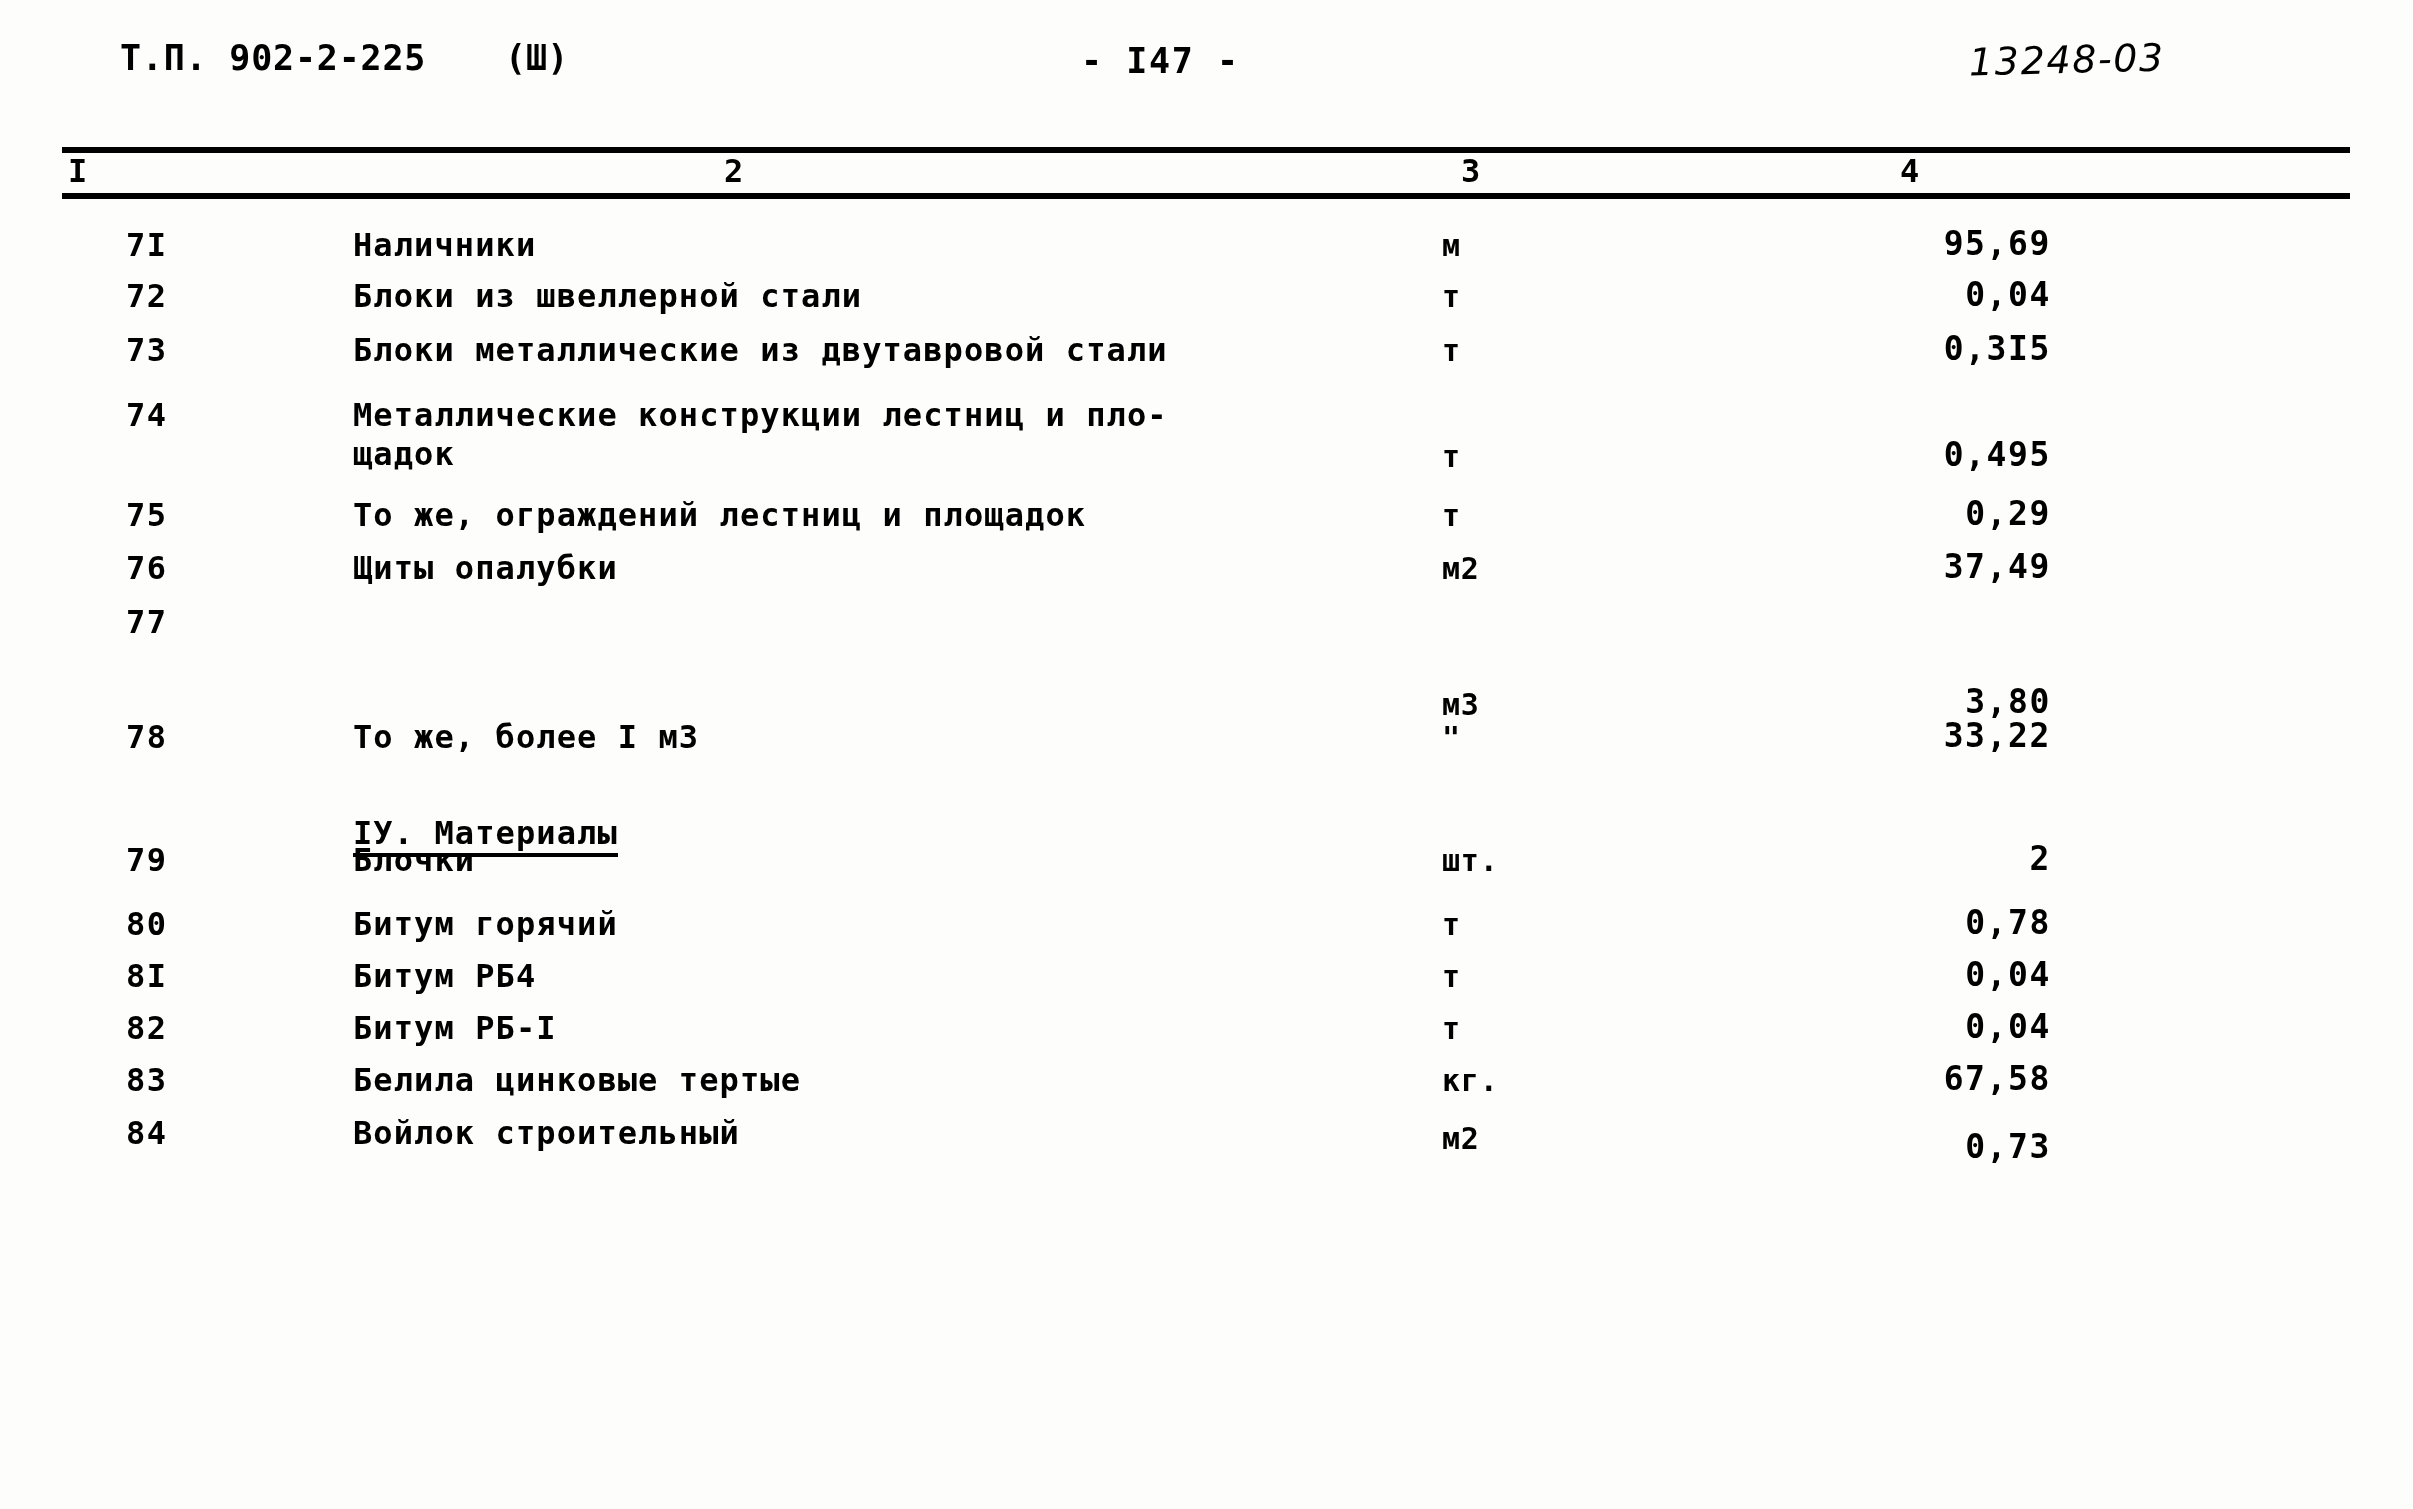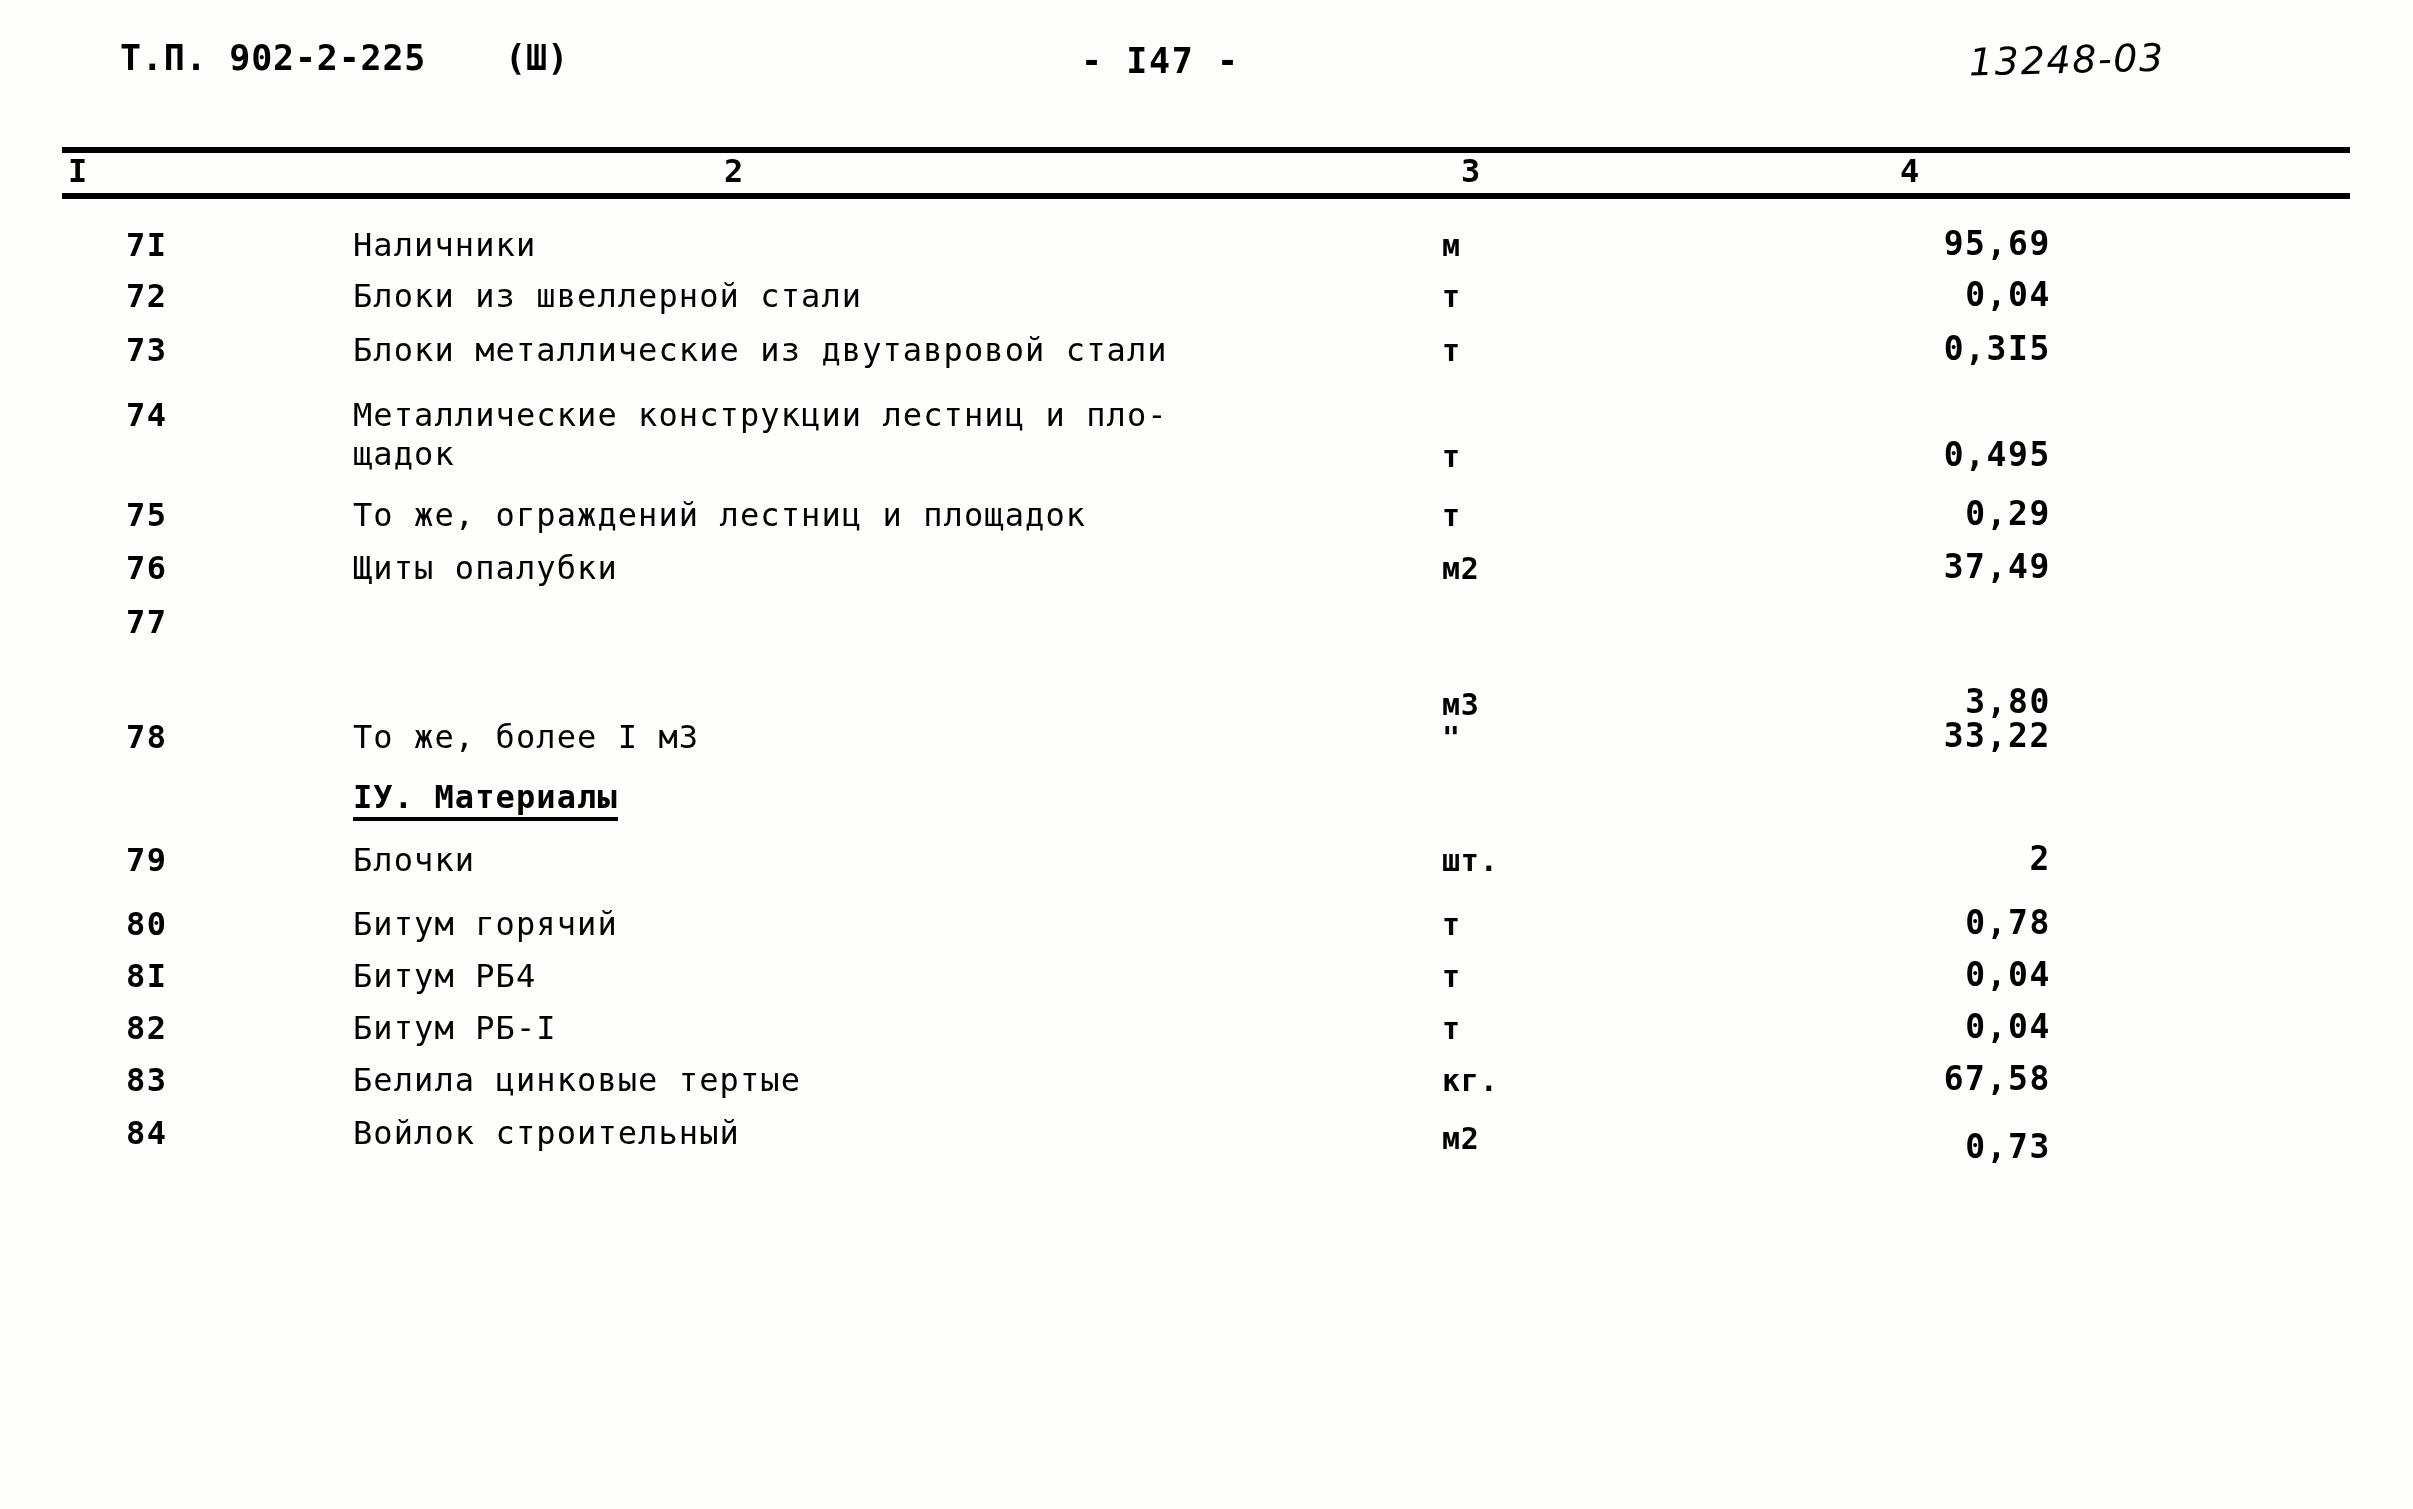--- a/index.html
+++ b/index.html
@@ -120,21 +120,21 @@
     font-size: 32px;
     font-weight: 700;
     letter-spacing: 1.6px;
     white-space: pre;
     text-align: right;
   }
   .c-desc {
     position: absolute;
     left: 353px;
     font-size: 32px;
-    font-weight: 400;
+    font-weight: 700;
     letter-spacing: 1.1px;
     line-height: 39px;
     white-space: pre;
     max-width: 1057px;
   }
   .c-unit {
     position: absolute;
     left: 1442px;
     font-size: 30px;
     font-weight: 700;
@@ -156,20 +156,21 @@
   .section-head {
     position: absolute;
     left: 353px;
     font-size: 32px;
     font-weight: 700;
     letter-spacing: 1.1px;
     white-space: pre;
     border-bottom: 4px solid #000;
     padding-bottom: 0.8px;
     display: inline-block;
+    margin-top: 36px;
   }
 
   .overstrike {
     position: relative;
   }
   .overstrike::after {
     content: "";
   }
 </style>
 </head>

